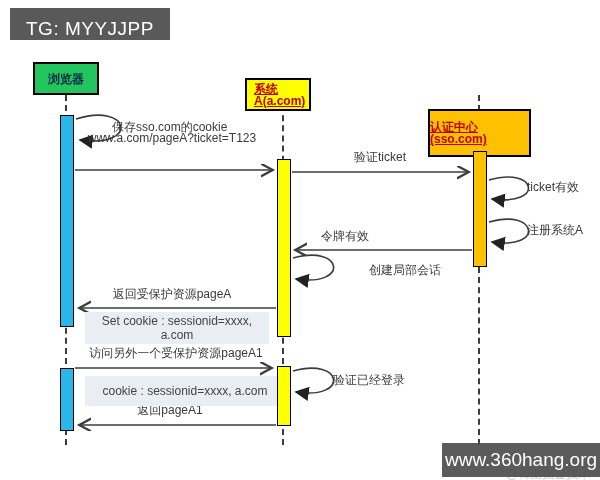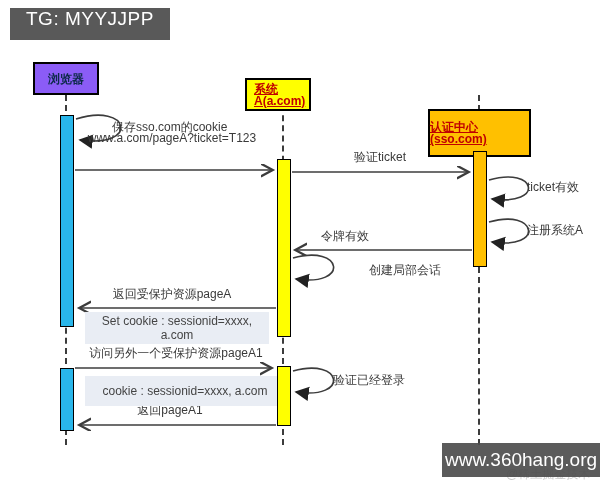--- a/index.html
+++ b/index.html
@@ -3,28 +3,28 @@
 <meta charset="utf-8">
 <style>
   html,body { margin:0; padding:0; background:#ffffff; }
   .canvas {
     position:relative; width:600px; height:480px; background:#ffffff;
     font-family:"Liberation Sans","DejaVu Sans",sans-serif; overflow:hidden;
   }
   .tg-banner {
     position:absolute; left:10px; top:8px; height:32px;
     background:#595959; color:#ffffff; font-size:19px;
-    display:flex; align-items:flex-start; padding:0 16px; letter-spacing:0.5px;
+    display:flex; align-items:flex-end; padding:0 16px; letter-spacing:0.5px;
   }
   .actor {
     position:absolute; border:2px solid #000; box-sizing:border-box;
     display:flex; align-items:center; justify-content:center;
     font-size:12px; line-height:1;
   }
-  .actor-browser { left:33px; top:62px; width:66px; height:33px; background:#8b5cf6; }
+  .actor-browser { left:33px; top:62px; width:66px; height:33px; background:#22c55e; }
   .actor-browser .actor-label { color:#0d2a4a; font-weight:bold; }
   .actor-sysa   { left:245px; top:78px; width:66px; height:33px; background:#ffff00;padding-left:7px; }
   .actor-auth   { left:428px; top:62px; width:103px; height:48px; background:#ffc000;margin-top:47px; }
   .actor-link { color:#c00000; text-decoration:underline; font-weight:bold; }
   .lifeline {
     position:absolute; width:0; border-left:2px dashed #3c3c3c; top:95px; height:350px;
   }
   .lifeline-browser { left:65px; }
   .lifeline-sysa    { left:282px; }
   .lifeline-auth    { left:478px; }

